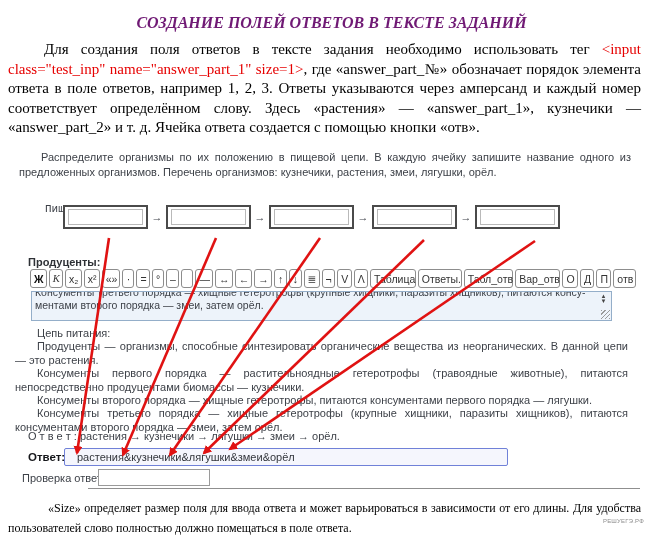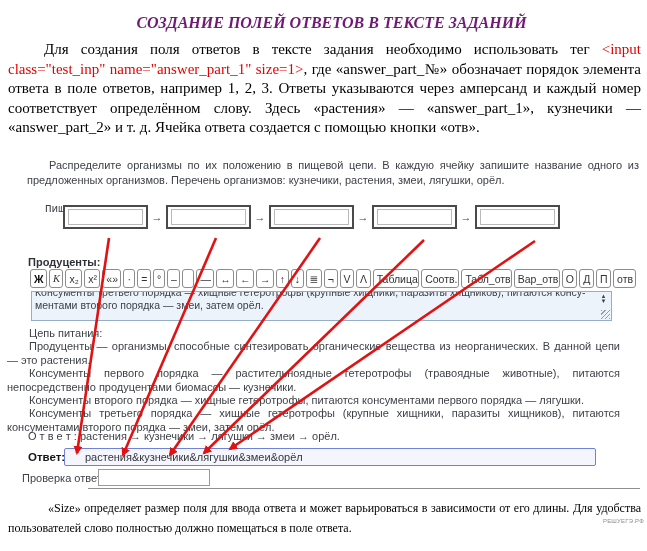--- a/index.html
+++ b/index.html
@@ -14,21 +14,21 @@
   .intro{
     position:absolute;top:40px;left:8px;width:633px;margin:0;
     font-size:15px;line-height:19.5px;text-align:justify;text-indent:36px;
   }
   .red-code{color:#e60000;}
   
   .shot{
     position:absolute;top:143px;left:0;width:647px;height:354px;
     font-family:"Liberation Sans", sans-serif;font-size:11px;color:#3d4148;
   }
-  .statement{position:absolute;top:3px;left:15px;width:612px;margin:12px;
+  .statement{position:absolute;top:3px;left:15px;width:612px;margin:4px;
     text-align:justify;text-indent:22px;line-height:14.5px;}
   .chain-label{position:absolute;top:60px;left:45px;font-family:Liberation Mono, monospace;}
   .chain-row{position:absolute;top:62px;left:63px;display:flex;align-items:center;}
   .chain-box{display:inline-block;width:85px;height:24px;border:2px solid #4a4a4a;
     background:#fff;box-sizing:border-box;padding:2px 3px;}
   .chain-input{width:100%;height:100%;border:1px solid #b9b9b9;box-sizing:border-box;
     background:#fff;padding:0;}
   .chain-arrow{width:18px;text-align:center;color:#3d4148;}
   .expl-label{position:absolute;top:113px;left:28px;font-weight:bold;color:#2e3136;}
   .toolbar{position:absolute;top:126px;left:30px;width:606px;display:flex;gap:2px;align-items:stretch;}
@@ -37,27 +37,27 @@
     min-width:12px;height:19px;box-sizing:border-box;white-space:nowrap;line-height:14px;}
   .tb-bold{font-weight:bold;color:#111;}
   .tb-italic{font-style:italic;font-family:"Liberation Serif",serif;}
   .editor{position:absolute;top:148px;left:31px;width:581px;height:30px;
     background:#edf3fa;border:1px solid #94aec9;box-sizing:border-box;overflow:hidden;}
   .editor-text{margin:-6px 14px 0 3px;line-height:13px;white-space:nowrap;font-size:10.5px;}
   .spinner{position:absolute;top:1px;right:2px;width:11px;text-align:center;
     font-size:6px;line-height:5px;color:#444;padding:1px 0;}
   .grip{position:absolute;right:1px;bottom:1px;width:9px;height:9px;
     background:repeating-linear-gradient(-45deg,#9a9a9a 0 1px,transparent 1px 3px);}
-  .expl-body{position:absolute;top:184px;left:7px;width:613px;}
+  .expl-body{position:absolute;top:184px;left:15px;width:613px;}
   .expl-p{margin:0;text-align:justify;text-indent:22px;line-height:13.4px;}
   .answer-preview{position:absolute;top:287px;left:28px;margin:0;}
   .answer-label{position:absolute;top:308px;left:28px;font-weight:bold;color:#15161a;font-size:11.5px;}
-  .answer-input{position:absolute;top:305px;left:64px;width:532px;height:18px;
+  .answer-input{position:absolute;top:305px;left:64px;width:444px;height:18px;
     border:1px solid #7081d8;border-radius:2px;background:#f5f6fd;
-    font:11px "Liberation Sans",sans-serif;color:#33363c;padding:0 20px;box-sizing:border-box;}
+    font:11px "Liberation Sans",sans-serif;color:#33363c;padding:0 12px;box-sizing:border-box;}
   .check-label{position:absolute;top:329px;left:22px;}
   .check-input{position:absolute;top:326px;left:98px;width:112px;height:17px;
     border:1px solid #9a9a9a;background:#fff;box-sizing:border-box;
     font:11px "Liberation Sans",sans-serif;padding:0 3px;}
   .divider{position:absolute;top:345px;left:88px;width:552px;height:0;
     border-top:1px solid #8f8f8f;}
   .arrows{position:absolute;left:0;top:0;width:647px;height:354px;pointer-events:none;}
   
   .outro{
     position:absolute;top:499px;left:8px;width:633px;margin:0;
@@ -108,21 +108,21 @@
       <button class="tb-btn">↔</button>
       <button class="tb-btn">←</button>
       <button class="tb-btn">→</button>
       <button class="tb-btn">↑</button>
       <button class="tb-btn">↓</button>
       <button class="tb-btn">≣</button>
       <button class="tb-btn">¬</button>
       <button class="tb-btn">V</button>
       <button class="tb-btn">Λ</button>
       <button class="tb-btn">Таблица</button>
-      <button class="tb-btn">Соотв.</button>
+      <button class="tb-btn">Ответы.</button>
       <button class="tb-btn">Табл_отв</button>
       <button class="tb-btn">Вар_отв</button>
       <button class="tb-btn">О</button>
       <button class="tb-btn">Д</button>
       <button class="tb-btn">П</button>
       <button class="tb-btn">отв</button>
     </div>
 
   <div class="editor">
     <div class="editor-text" id="editor-lines">

